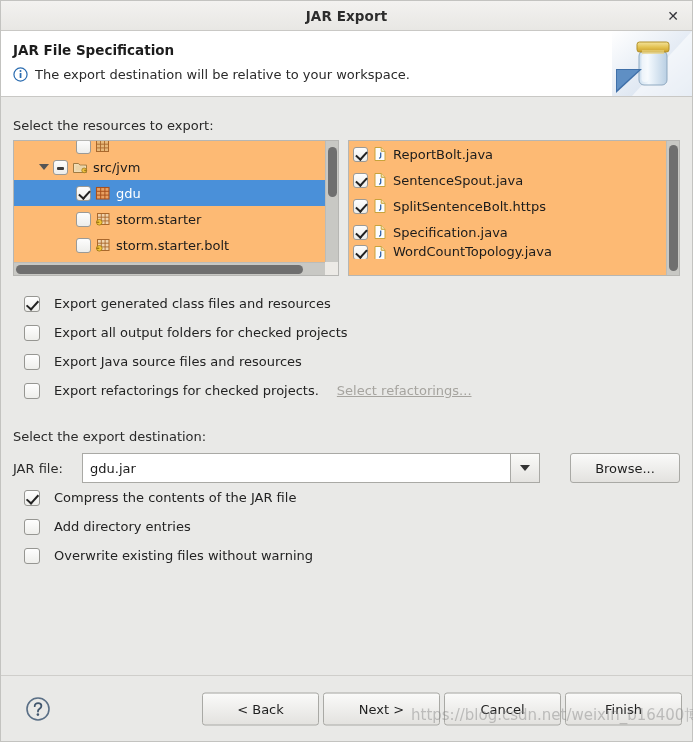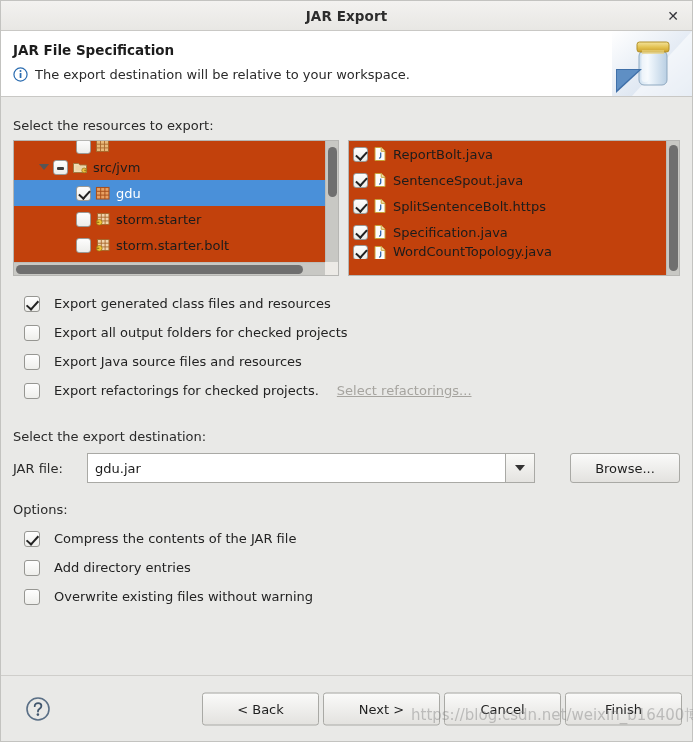--- a/index.html
+++ b/index.html
@@ -76,21 +76,21 @@
     margin: 21px 0 7px 0;
   }
 
   
   .panes {
     display: flex; gap: 9px;
     height: 136px;
   }
   .pane {
     position: relative;
-    background: #c2410c;
+    background: #fdba74;
     border: 1px solid #b6b6b3;
     overflow: hidden;
     flex: 1 1 0;
     padding-left: 42px;
   }
   .pane-left { max-width: 326px; }
   .tree-scroll { position: absolute; inset: 0 12px 13px 0; overflow: hidden; }
   .tree-scroll-right { position: absolute; inset: 0 12px 0 0; overflow: hidden; }
 
   .row {
@@ -184,21 +184,21 @@
   }
   .opt-label { font-size: 13px; color: #232323; }
   .link-disabled {
     font-size: 13px; color: #a6a49f;
     text-decoration: underline; margin-left: 4px;
     cursor: default;
   }
 
   
   .dest { margin-top: 24px; }
-  .field-row { display: flex; align-items: center; margin-top: 9px; gap: 8px; }
+  .field-row { display: flex; align-items: center; margin-top: 9px; gap: 3px; }
   .field-label { width: 66px; font-size: 13px; color: #2a2a2a; flex: 0 0 66px; }
   .combo { display: flex; flex: 1 1 auto; max-width: 475px; height: 30px; }
   .combo input {
     flex: 1 1 auto; height: 30px;
     border: 1px solid #a9a9a5; border-right: none;
     background: #ffffff; padding: 0 7px;
     font-family: inherit; font-size: 13px; color: #1b1b1b;
     outline: none;
   }
   .combo-arrow {
@@ -457,21 +457,20 @@
         <span class="combo">
           <input type="text" value="gdu.jar" style="">
           <span class="combo-arrow">
               <i></i>
             </span>
         </span>
         <button class="btn browse-btn">Browse...</button>
       </div>
     </div>
 
-    <div class="section-label options-label">Options:</div>
     <div>
       <div class="opt">
         <span class="cbox checked"></span>
         <span class="opt-label">Compress the contents of the JAR file</span>
       </div>
       <div class="opt">
         <span class="cbox"></span>
         <span class="opt-label">Add directory entries</span>
       </div>
       <div class="opt">

